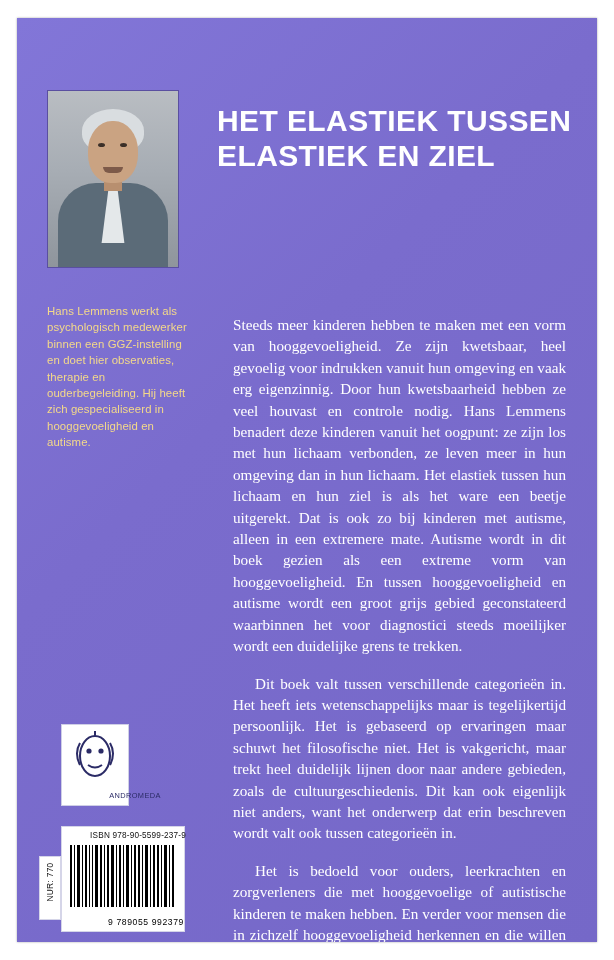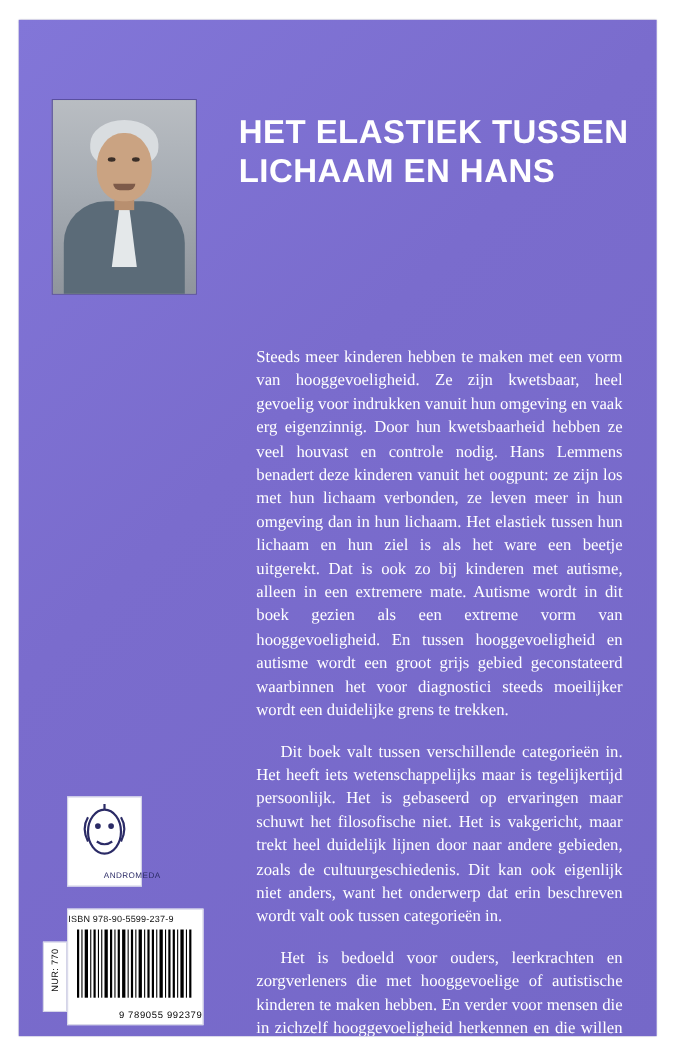--- a/index.html
+++ b/index.html
@@ -176,43 +176,44 @@
     left: 0;
     top: 4px;
     width: 66px;
     height: 54px;
   }
   .pub-name {
     position: absolute;
     left: 0;
     bottom: 5px;
     width: 84px;
-    text-align: right;
+    text-align: center;
     font-size: 7.4px;
     letter-spacing: 0.4px;
     color: #2b2b66;
     font-family: "Liberation Sans", sans-serif;
+    padding-left: 31px;
   }
 
   
   .barcode-box {
     position: absolute;
     left: 44px;
     top: 808px;
     width: 122px;
     height: 104px;
     background: #ffffff;
     border: 1px solid #d5d5e8;
   }
   .isbn-text {
     position: absolute;
     left: 0;
     top: 4px;
     width: 124px;
-    text-align: left;
+    text-align: right;
     font-size: 8.2px;
     color: #111;
     letter-spacing: 0.2px;
     font-family: "Liberation Sans", sans-serif;
   }
   .bars {
     position: absolute;
     left: 8px;
     top: 18px;
     width: 106px;
@@ -268,23 +269,24 @@
     <div class="photo-body"></div>
     <div class="photo-shirt"></div>
     <div class="photo-neck"></div>
     <div class="photo-hair"></div>
     <div class="photo-face"></div>
     <div class="photo-eye left"></div>
     <div class="photo-eye right"></div>
     <div class="photo-mouth"></div>
   </div>
 
+  <div class="author-blurb">Hans Lemmens werkt als psychologisch medewerker binnen een GGZ-instelling en doet hier observaties, therapie en ouderbegeleiding. Hij heeft zich gespecialiseerd in hooggevoeligheid en autisme.</div>
 
   <div class="title-block">
-    <h1 class="book-title">HET ELASTIEK TUSSEN LICHAAM EN HANS</h1>
+    <h1 class="book-title">HET ELASTIEK TUSSEN ELASTIEK EN ZIEL</h1>
   </div>
 
   <div class="blurb-body">
     <p>Steeds meer kinderen hebben te maken met een vorm van hooggevoeligheid. Ze zijn kwetsbaar, heel gevoelig voor indrukken vanuit hun omgeving en vaak erg eigenzinnig. Door hun kwetsbaarheid hebben ze veel houvast en controle nodig. Hans Lemmens benadert deze kinderen vanuit het oogpunt: ze zijn los met hun lichaam verbonden, ze leven meer in hun omgeving dan in hun lichaam. Het elastiek tussen hun lichaam en hun ziel is als het ware een beetje uitgerekt. Dat is ook zo bij kinderen met autisme, alleen in een extremere mate. Autisme wordt in dit boek gezien als een extreme vorm van hooggevoeligheid. En tussen hooggevoeligheid en autisme wordt een groot grijs gebied geconstateerd waarbinnen het voor diagnostici steeds moeilijker wordt een duidelijke grens te trekken.</p>
     <p>Dit boek valt tussen verschillende categorieën in. Het heeft iets wetenschappelijks maar is tegelijkertijd persoonlijk. Het is gebaseerd op ervaringen maar schuwt het filosofische niet. Het is vakgericht, maar trekt heel duidelijk lijnen door naar andere gebieden, zoals de cultuurgeschiedenis. Dit kan ook eigenlijk niet anders, want het onderwerp dat erin beschreven wordt valt ook tussen categorieën in.</p>
     <p>Het is bedoeld voor ouders, leerkrachten en zorgverleners die met hooggevoelige of autistische kinderen te maken hebben. En verder voor mensen die in zichzelf hooggevoeligheid herkennen en die willen onderzoeken hoe ze hier een zin aan kunnen geven.</p>
   </div>
 
   <div class="publisher">
     <svg class="pub-mark" viewBox="0 0 66 54">

